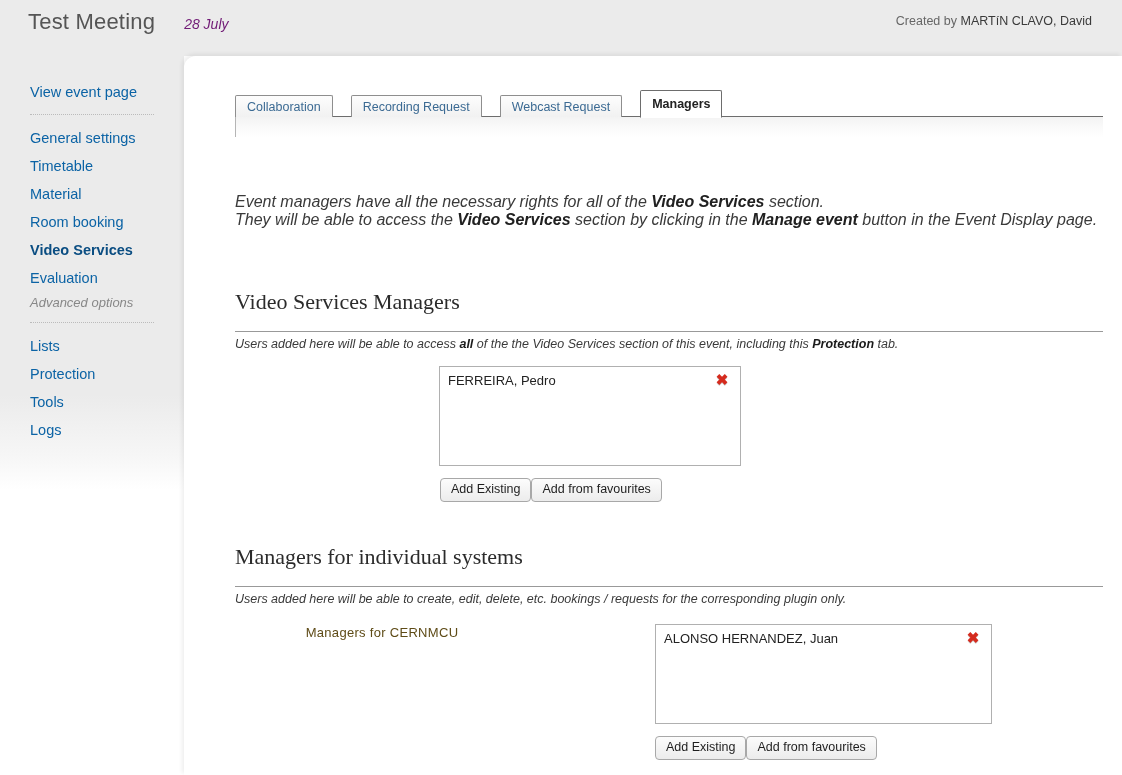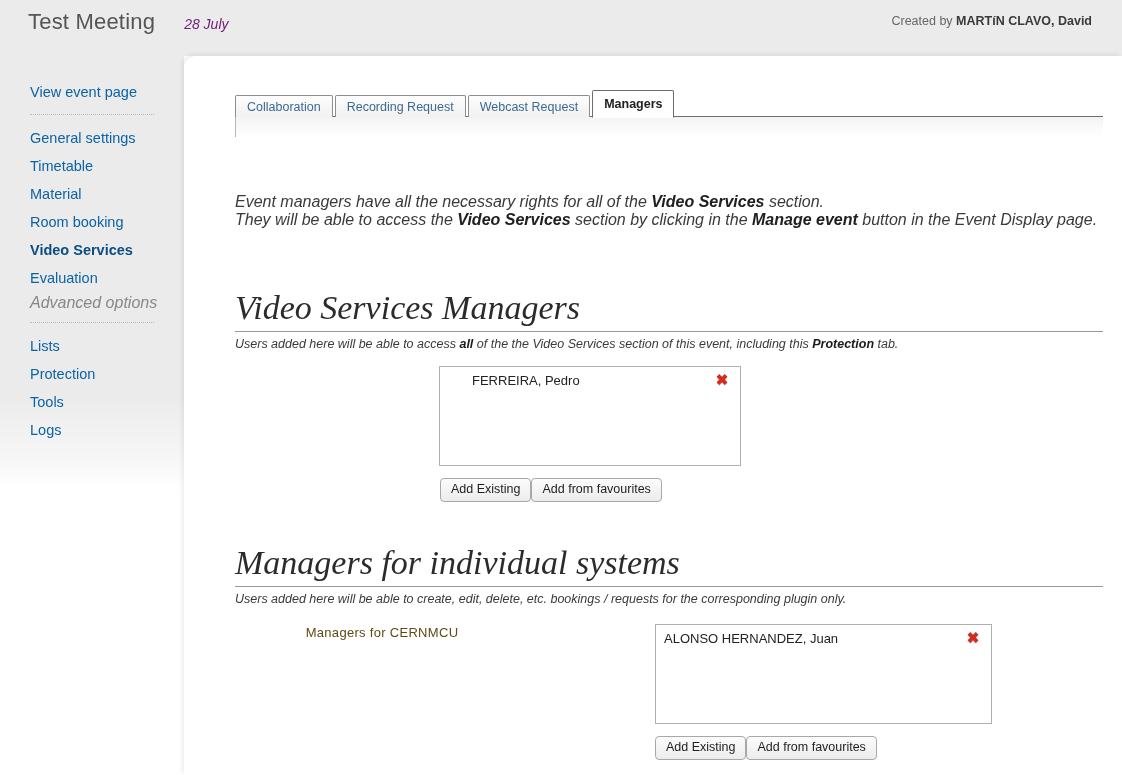--- a/index.html
+++ b/index.html
@@ -45,21 +45,21 @@
     color: #701a75;
     margin-left: 29px;
   }
   #created-by {
     position: absolute;
     right: 30px; top: 14px;
     font-size: 12.5px;
     color: #555;
   }
   #created-by .cb-label { color: #666; }
-  #created-by .cb-name { font-weight: bold; color: #3a3a3a; }
+  #created-by .cb-name { font-weight: normal; color: #3a3a3a; }
 
   
   #sidebar {
     position: absolute;
     left: 0; top: 56px;
     width: 184px;
     height: 434px;
     background: linear-gradient(to bottom, #ebebeb 0%, #ebebeb 78%, #f6f6f6 92%, #ffffff 100%);
     box-sizing: border-box;
   }
@@ -76,21 +76,21 @@
     font-weight: bold;
     color: #0a4d82;
   }
   .side-sep {
     margin: 8px 30px 9px 30px;
     height: 0;
     border-top: 1px dotted #bbbbbb;
   }
   .side-group-title {
     padding-left: 30px;
-    font-size: 16px;
+    font-size: 13px;
     font-style: italic;
     color: #888;
     line-height: 22px;
   }
 
   
   #content {
     position: absolute;
     left: 184px; top: 56px;
     width: 938px;
@@ -107,20 +107,21 @@
     position: absolute;
     left: 51px; top: 36px;
     width: 868px;
   }
   #tab-strip {
     display: flex;
     align-items: flex-end;
     height: 25px;
     position: relative;
     z-index: 3;
+    gap: 16px;
   }
   .tab {
     height: 22px;
     line-height: 22px;
     padding: 0 11px;
     font-size: 12.5px;
     color: #3b6a93;
     background: linear-gradient(to bottom, #fdfdfd 0%, #f1f1f1 100%);
     border: 1px solid #8e8e8e;
     border-bottom: none;
@@ -163,27 +164,26 @@
     color: #3a3a3a;
     line-height: 17.5px;
   }
   #intro b { font-style: italic; font-weight: bold; color: #202020; }
 
   .section-head {
     position: absolute;
     left: 51px;
     width: 868px;
     font-family: "Liberation Serif", serif;
-    font-size: 34px;
+    font-size: 22px;
     font-weight: normal;
     color: #2b2b2b;
-    padding-bottom: 4px;
+    padding-bottom: 16px;
     border-bottom: 1px solid #999;
     box-sizing: border-box;
-    font-style: italic;
   }
   #head-vsm { top: 233px; }
   #head-mis { top: 488px; }
 
   .section-note {
     position: absolute;
     left: 51px;
     width: 870px;
     font-size: 12.5px;
     font-style: italic;
@@ -193,21 +193,21 @@
   #note-mis { top: 536px; }
   .section-note b { font-weight: bold; font-style: italic; color: #1a1a1a; }
 
   
   .user-box {
     position: absolute;
     background: #ffffff;
     border: 1px solid #b0b0b0;
     box-sizing: border-box;
   }
-  #box-vsm { left: 255px; top: 310px; width: 302px; height: 100px; padding-left: 24px; }
+  #box-vsm { left: 255px; top: 310px; width: 302px; height: 100px; }
   #box-cernmcu { left: 471px; top: 568px; width: 337px; height: 100px; }
 
   .user-row {
     position: relative;
     height: 20px;
     margin: 4px 8px 0 8px;
     font-size: 13px;
     color: #222;
     line-height: 20px;
   }

